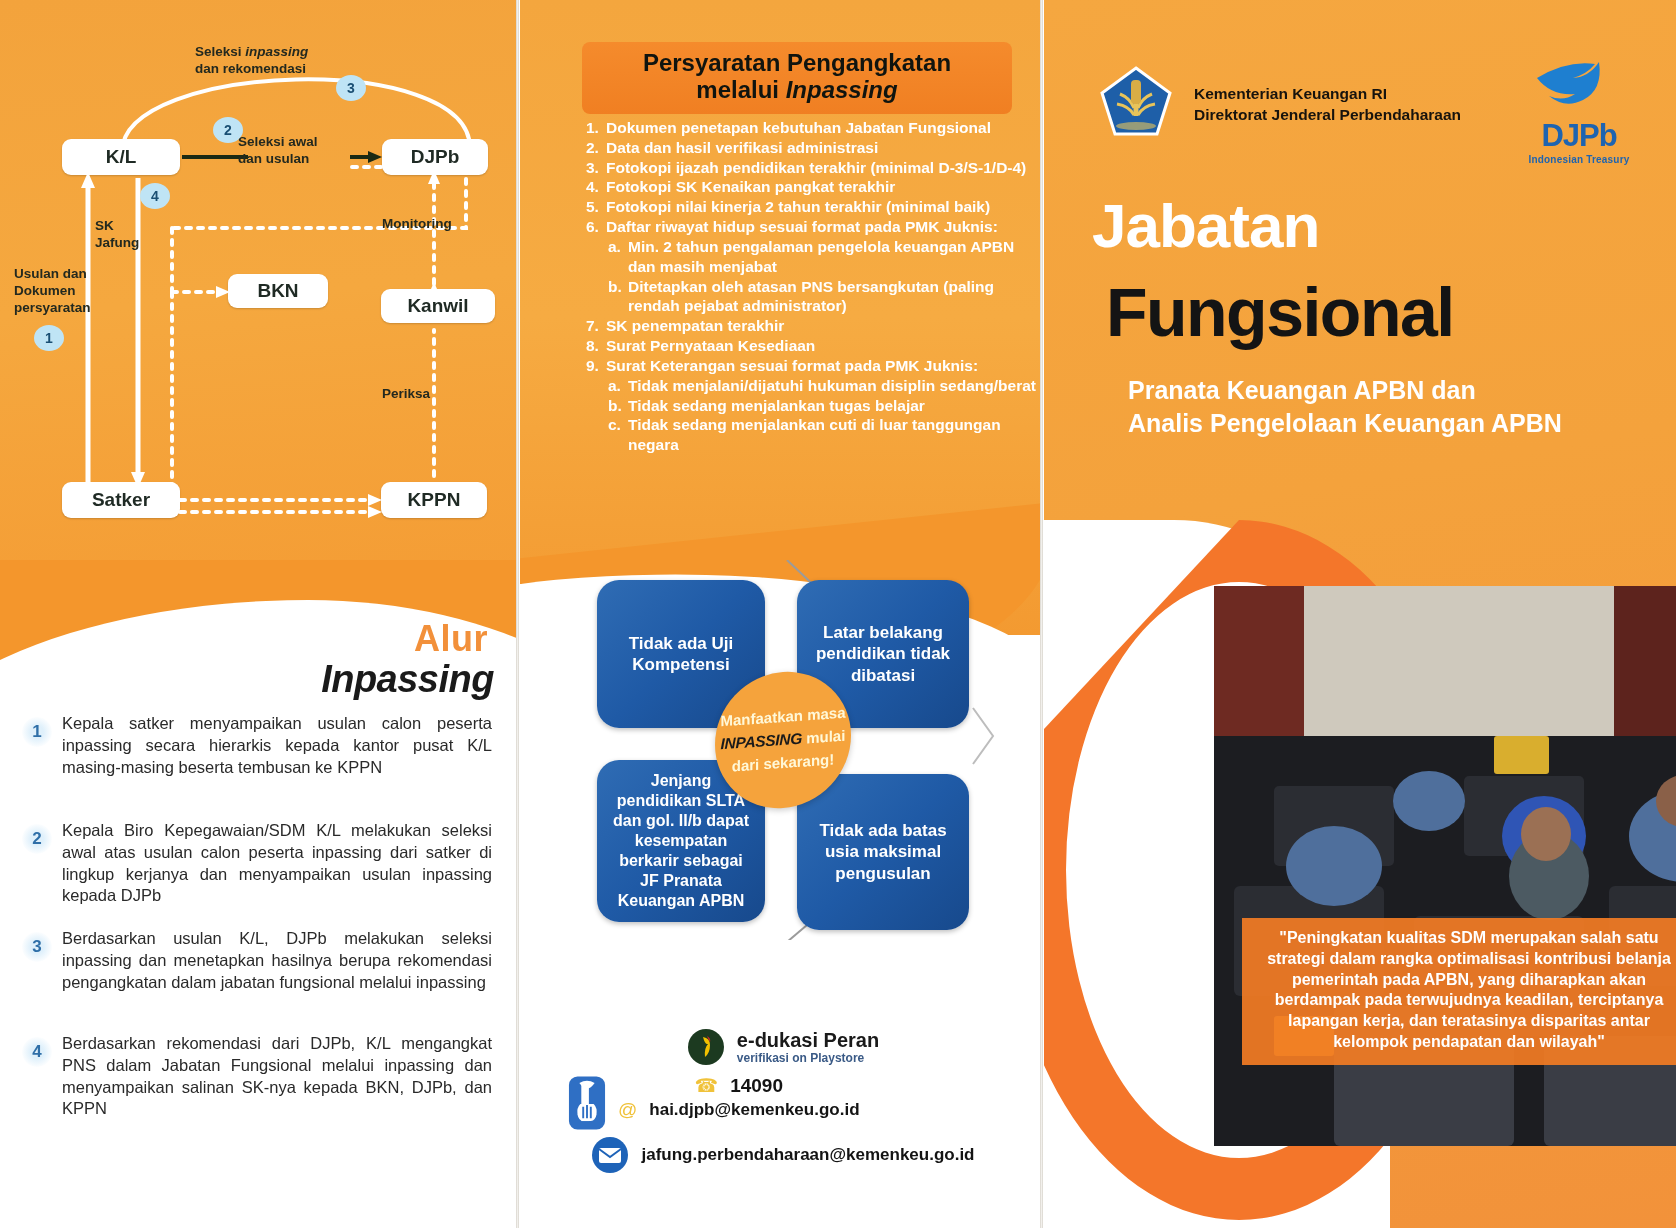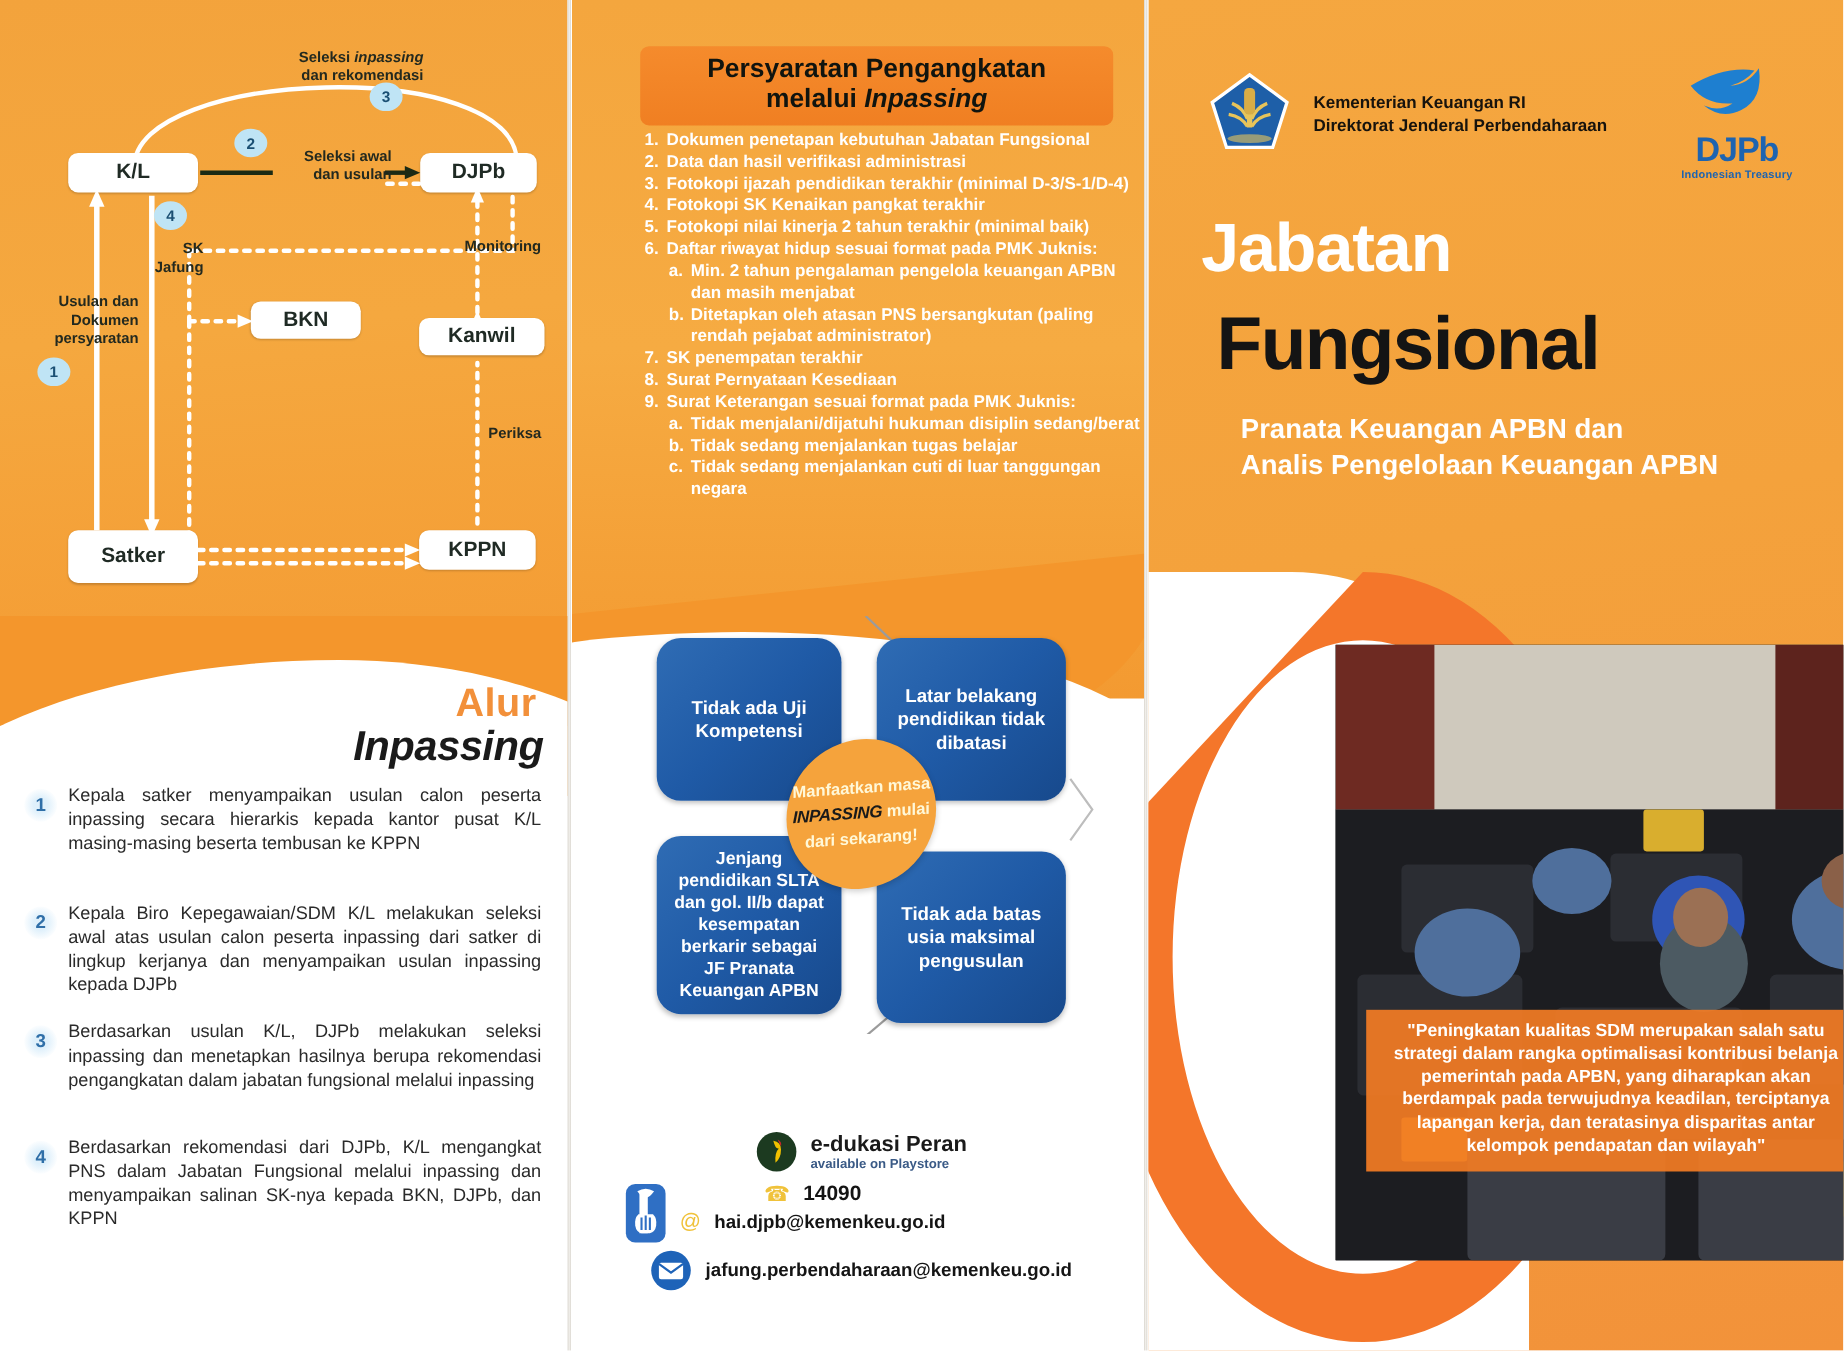--- a/index.html
+++ b/index.html
@@ -26,21 +26,21 @@
      background:#f4962c; border-radius:0 0 62% 40%/0 0 100% 100%; }
   #left-wave2 { position:absolute; left:-120px; top:600px; width:780px; height:200px;
      background:#ffffff; border-radius:56% 46% 0 0/100% 100% 0 0; }
 
   
   #flow { position:absolute; left:0; top:0; width:516px; height:560px; }
   .node { position:absolute; background:#ffffff; border-radius:9px;
      color:#1f2a24; font-weight:700; font-size:19px; display:flex;
      align-items:center; justify-content:center; box-shadow:0 1px 2px rgba(0,0,0,.18); }
   .flowlabel { position:absolute; font-size:13.5px; font-weight:700; color:#23291f;
-     line-height:1.25; text-align:right; }
+     line-height:1.25; text-align:left; }
   .badge { position:absolute; width:30px; height:26px; border-radius:50%;
      background:#bfe4f5; color:#1a4f73; font-weight:700; font-size:14px;
      display:flex; align-items:center; justify-content:center; }
 
   
   #alur { position:absolute; left:0; top:608px; width:516px; height:620px; }
   #alur-h1 { position:absolute; right:28px; top:10px; font-size:36px; font-weight:700;
      color:#f2903a; letter-spacing:.5px; }
   #alur-h2 { position:absolute; right:22px; top:50px; font-size:38px; font-weight:700;
      font-style:italic; color:#1a1a1a; letter-spacing:-.5px; }
@@ -154,21 +154,21 @@
       </div>
       <div class="node" style="left:382px;top:139px;width:106px;height:36px;">
         <span>DJPb</span>
       </div>
       <div class="node" style="left:228px;top:274px;width:100px;height:34px;">
         <span>BKN</span>
       </div>
       <div class="node" style="left:381px;top:289px;width:114px;height:34px;">
         <span>Kanwil</span>
       </div>
-      <div class="node" style="left:62px;top:482px;width:118px;height:48px;">
+      <div class="node" style="left:62px;top:482px;width:118px;height:36px;">
         <span>Satker</span>
       </div>
       <div class="node" style="left:381px;top:482px;width:106px;height:36px;">
         <span>KPPN</span>
       </div>
 
       <svg style="position:absolute;left:0;top:0;width:516px;height:560px">
         <line x1="182" y1="157" x2="248" y2="157" stroke="#1b2a14" stroke-width="4"></line>
         <line x1="350" y1="157" x2="372" y2="157" stroke="#1b2a14" stroke-width="4"></line>
         <polygon points="382,157 368,151 368,163" fill="#1b2a14"></polygon>
@@ -357,21 +357,21 @@
     <div class="crow">
       <div class="cicon">
         <svg width="38" height="38" viewBox="0 0 38 38">
           <circle cx="19" cy="19" r="18" fill="#1c3a20"></circle>
           <path d="M16 9 q7 1 7 8 q0 8 -5 12 q-1 -9 3 -13 q-3 1 -5 -7z" fill="#f2c000"></path>
           <path d="M20 8 q4 2 3 6 q-2 -3 -3 -6z" fill="#c9252b"></path>
         </svg>
       </div>
       <div>
         <div class="ctitle">e-dukasi Peran</div>
-        <div class="csub">available on Playstore</div>
+        <div class="csub">verifikasi on Playstore</div>
       </div>
     </div>
 
     <div style="display:flex; gap:12px; align-items:flex-start;">
       <div class="cicon" style="height:62px;">
         <svg width="40" height="58" viewBox="0 0 40 58">
           <rect x="1" y="1" width="38" height="56" rx="9" fill="#2f6fc4"></rect>
           <path d="M14 10 h8 v38 h-8 z" fill="#ffffff"></path>
           <path d="M12 8 q8 -5 16 0 q-4 6 -8 6 q-4 0 -8 -6z" fill="#ffffff"></path>
           <path d="M13 30 q-4 4 -3 11 q1 6 6 7 h8 q5 -1 6 -7 q1 -7 -3 -11z" fill="#ffffff"></path>

